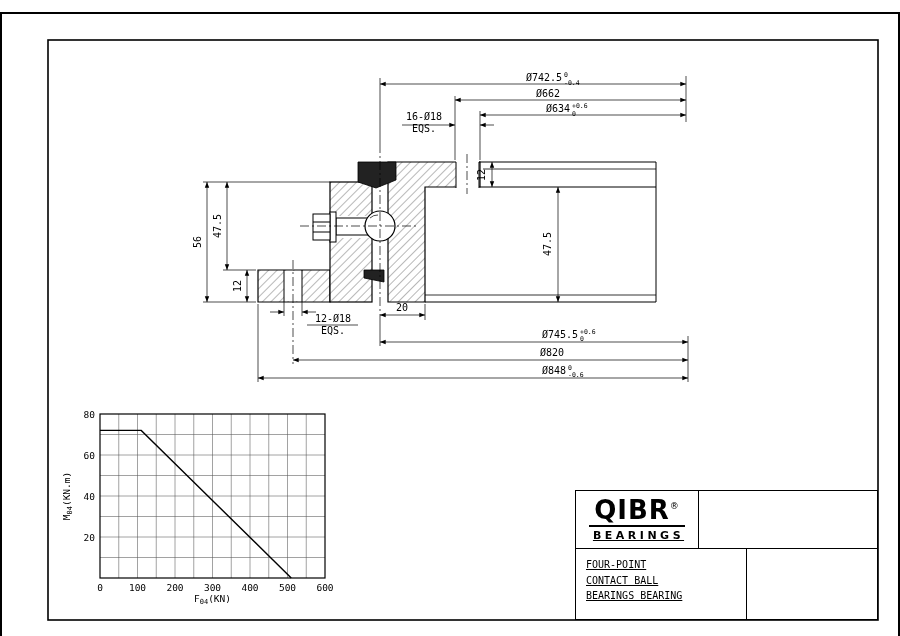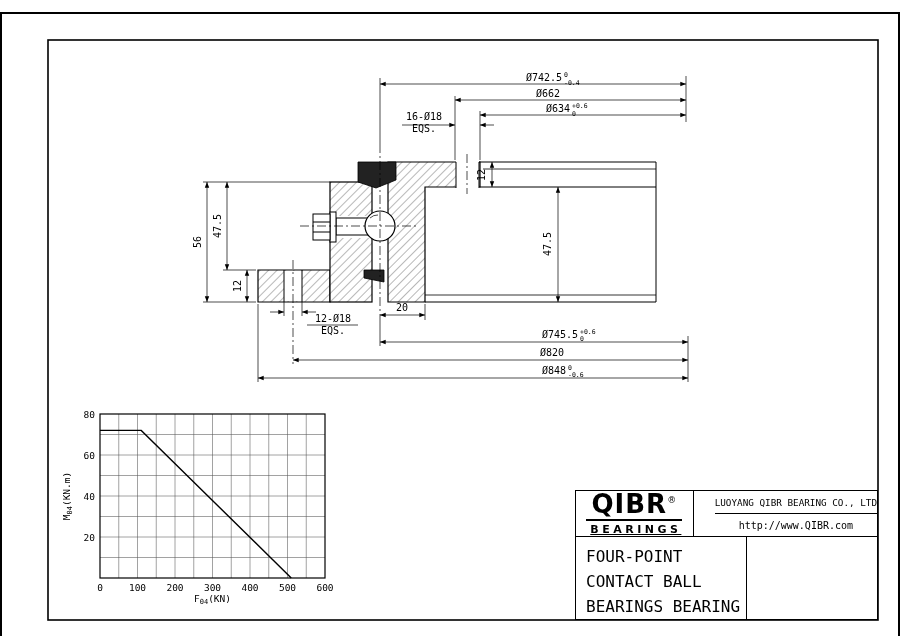--- a/index.html
+++ b/index.html
@@ -20,21 +20,21 @@
     letter-spacing:1px;line-height:1;}
   .logo-text sup{font-size:9px;font-weight:normal;}
   .logo-sub{font-family:"DejaVu Sans",sans-serif;font-size:11px;font-weight:bold;
     letter-spacing:3.5px;border-top:2.5px solid #000;padding:2px 1px 0 4px;margin-top:2px;text-decoration:underline;}
   .company-cell{flex:1;display:flex;flex-direction:column;}
   .company-name{flex:1;border-bottom:1.2px solid #000;display:flex;align-items:center;
     justify-content:center;font-size:9.3px;white-space:nowrap;}
   .company-web{flex:1;display:flex;align-items:center;justify-content:center;font-size:10px;}
   .tb-row2{flex:1;display:flex;}
   .product-cell{width:160px;border-right:1.2px solid #000;padding:8px 0 0 10px;
-    font-size:16px;line-height:1.55;}
+    font-size:10px;line-height:1.55;text-decoration:underline;}
   .part-cell{flex:1;display:flex;align-items:center;}
   .part-label{font-size:11px;line-height:1.5;padding-left:8px;}
   .part-number{font-size:12px;margin-left:8px;white-space:nowrap;}
 </style>
 </head>
 <body>
 
 <div class="sheet">
 
 <svg class="main-svg" width="900" height="636" viewBox="0 0 900 636">
@@ -212,24 +212,20 @@
       <text x="154.5" y="208" text-anchor="middle" font-size="10"><tspan>F</tspan><tspan dy="2" font-size="7">04</tspan><tspan dy="-2">(KN)</tspan></text>
       <text x="12" y="102" text-anchor="middle" font-size="10" transform="rotate(-90 12 102)"><tspan>M</tspan><tspan dy="2" font-size="7">04</tspan><tspan dy="-2">(KN.m)</tspan></text>
     </svg>
 
 <div class="title-block">
   <div class="tb-row1">
     <div class="logo-cell">
       <div class="logo-text"><span>QIBR</span><sup>®</sup></div>
       <div class="logo-sub">BEARINGS</div>
     </div>
-    <div class="company-cell">
-      <div class="company-name">LUOYANG QIBR BEARING CO., LTD</div>
-      <div class="company-web">http://www.QIBR.com</div>
-    </div>
   </div>
   <div class="tb-row2">
     <div class="product-cell">
       <div>FOUR-POINT</div>
       <div>CONTACT BALL</div>
       <div>BEARINGS BEARING</div>
     </div>
   </div>
 </div>
 

